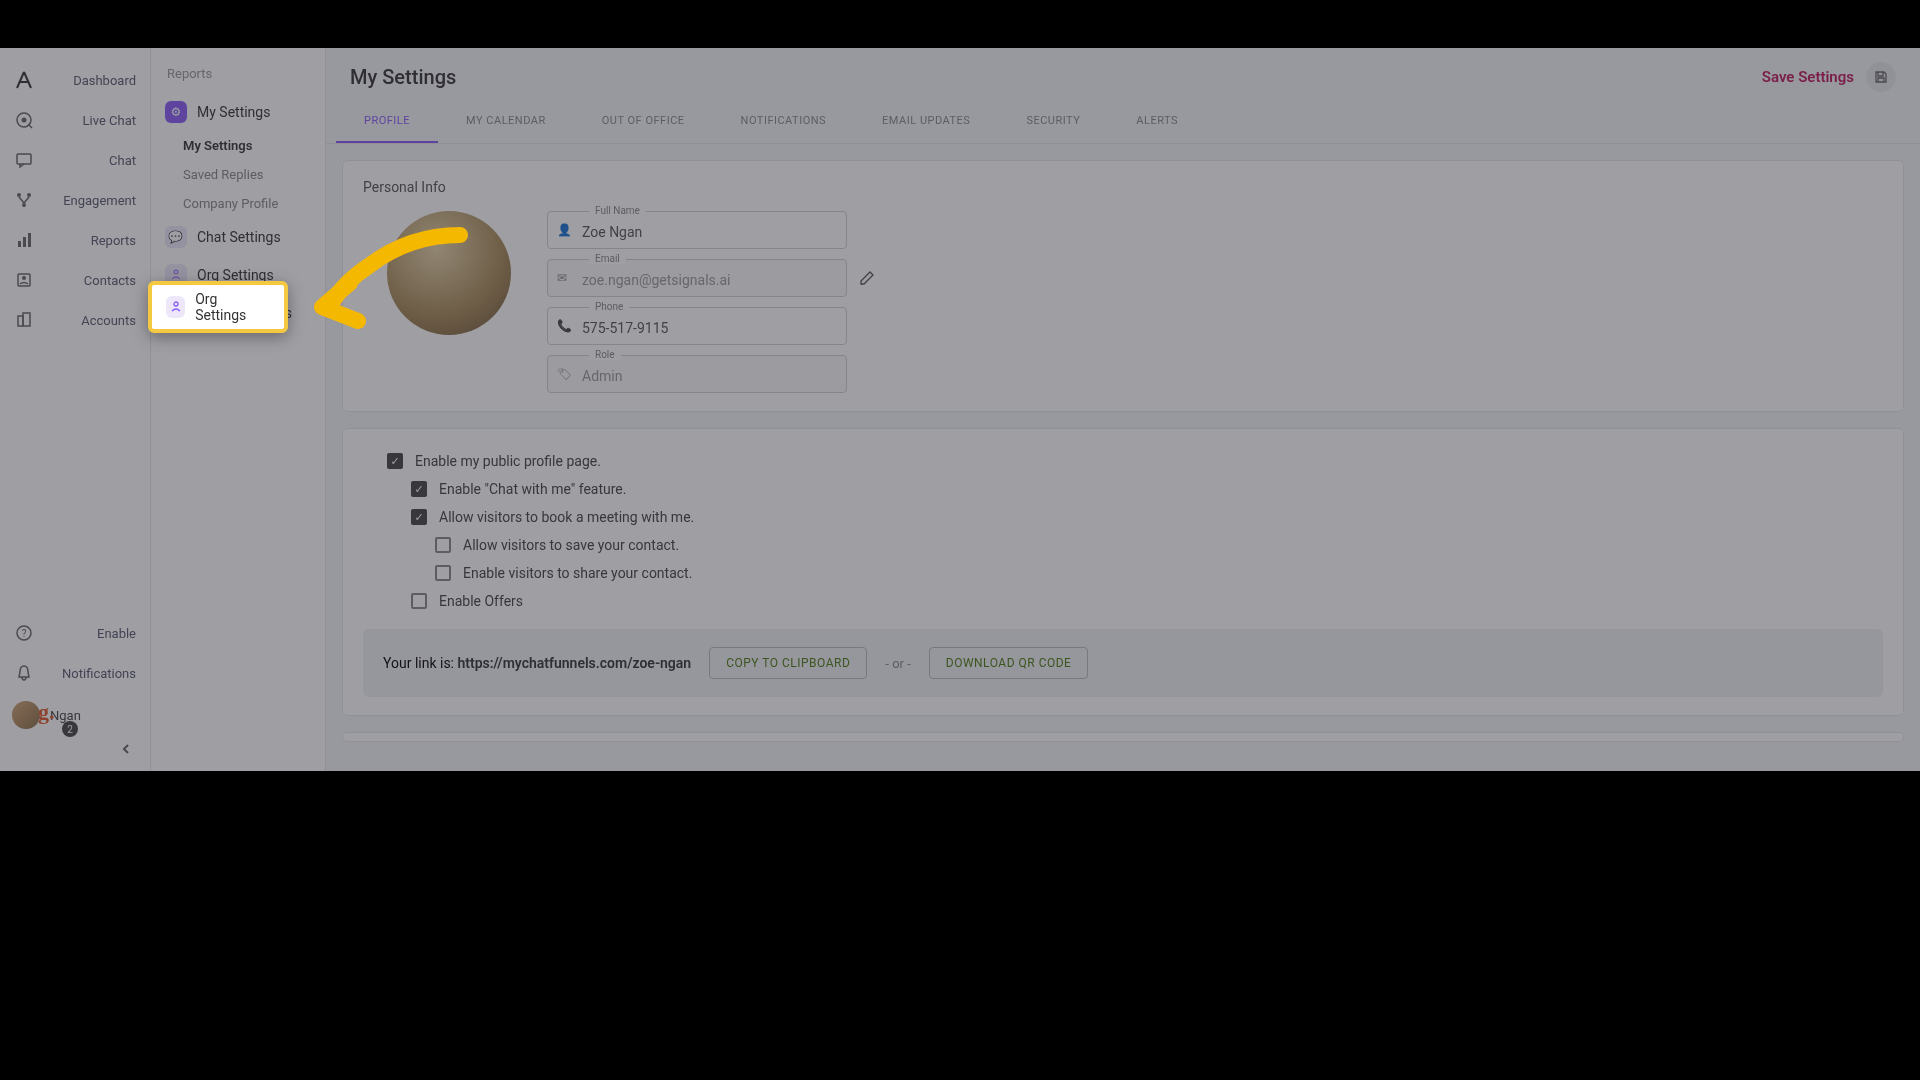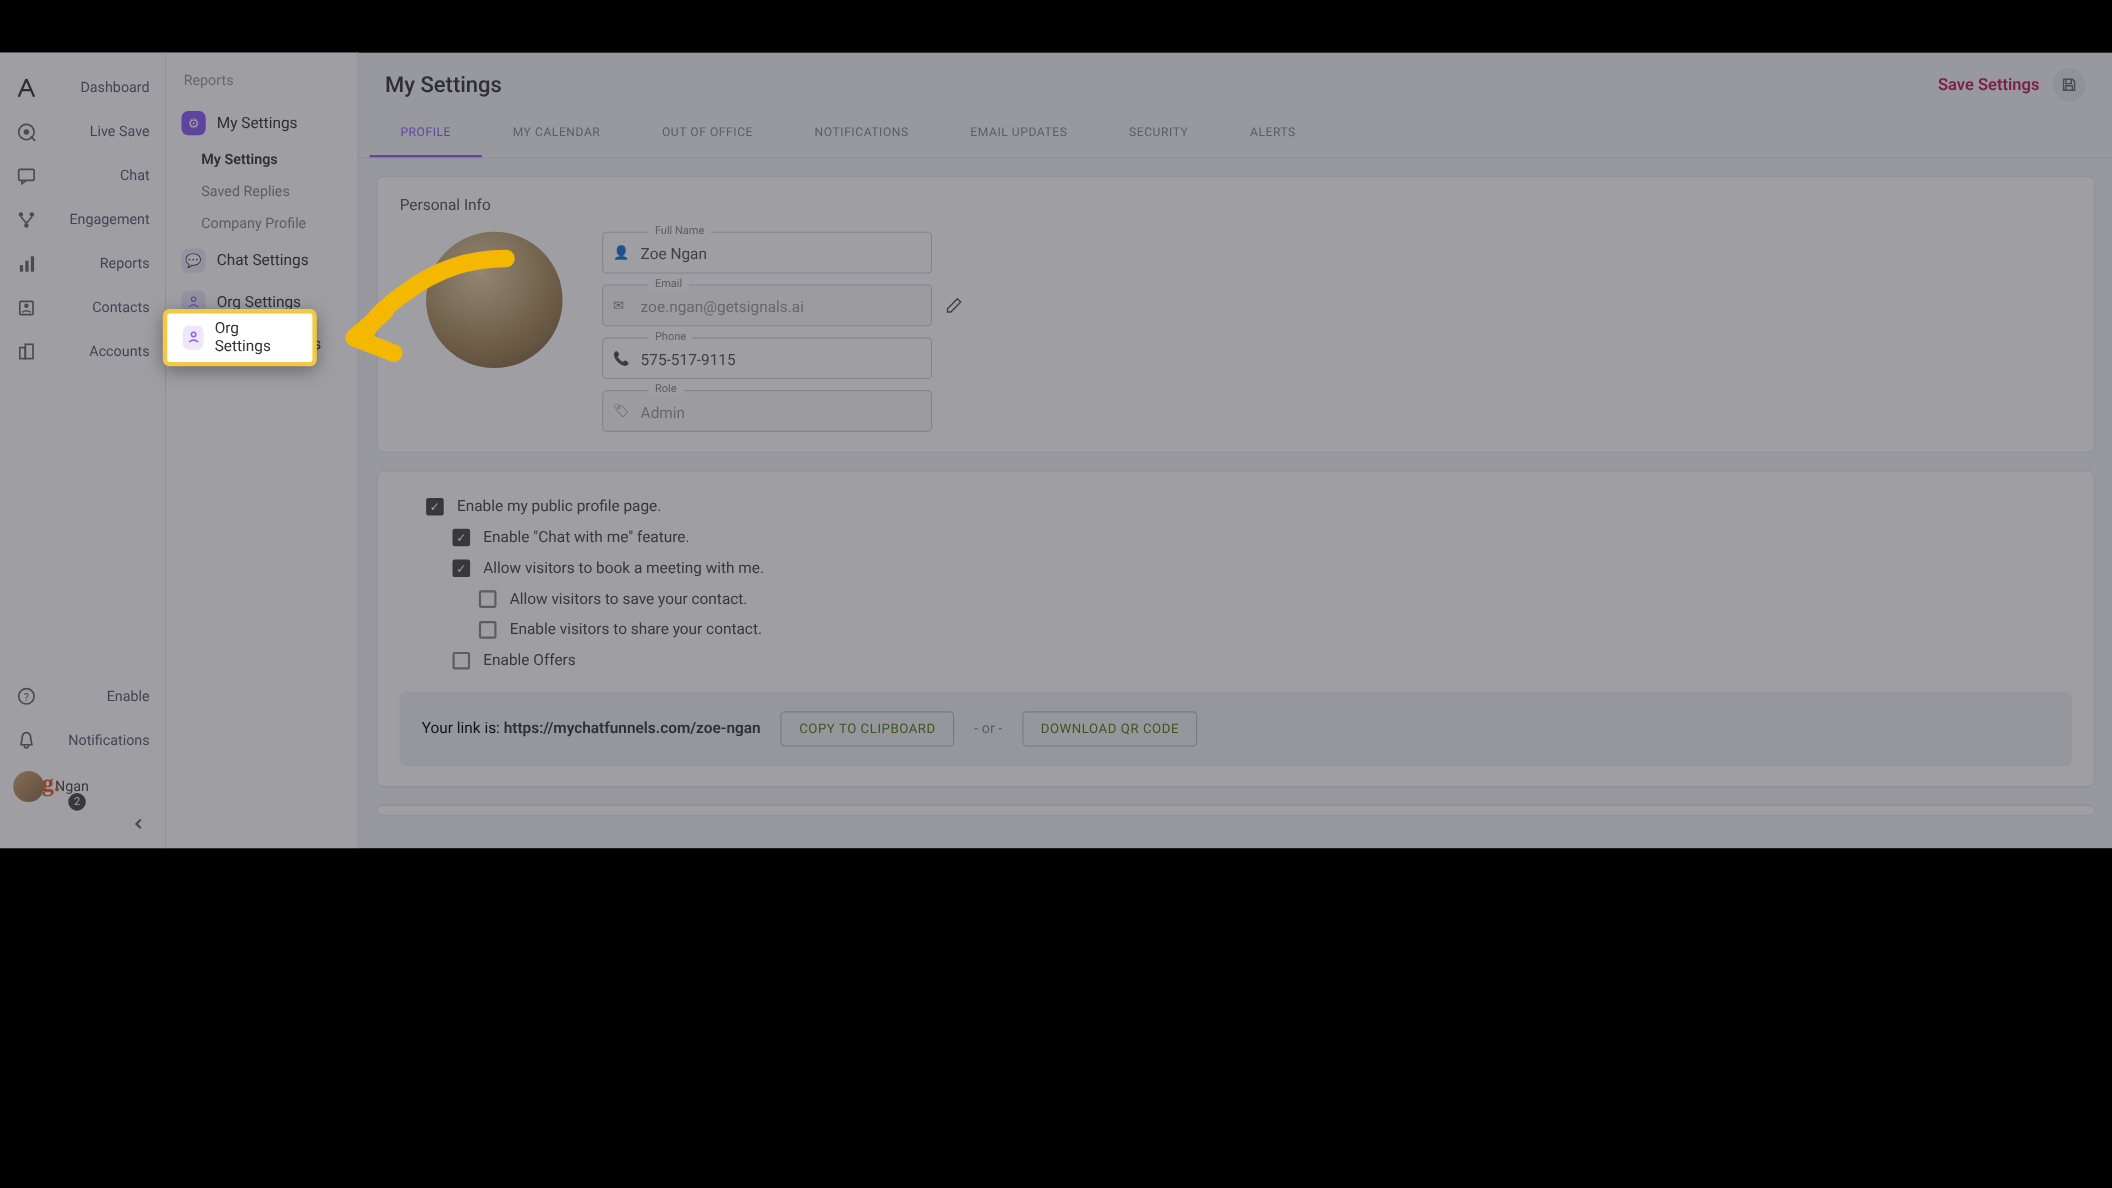--- a/index.html
+++ b/index.html
@@ -84,21 +84,21 @@
       <span>Dashboard</span>
     </div>
     <div class="nav-item">
       <span class="nav-icon">
         <svg width="20" height="20" viewBox="0 0 20 20">
             <circle cx="10" cy="10" r="7" stroke="#666" stroke-width="1.5" fill="none"></circle>
             <circle cx="10" cy="10" r="2.5" fill="#666"></circle>
             <path d="M14 14 L18 18" stroke="#666" stroke-width="1.5"></path>
           </svg>
       </span>
-      <span>Live Save</span>
+      <span>Live Chat</span>
     </div>
     <div class="nav-item">
       <span class="nav-icon">
         <svg width="18" height="18" viewBox="0 0 18 18">
             <rect x="2" y="3" width="14" height="10" rx="1" stroke="#666" stroke-width="1.5" fill="none"></rect>
             <path d="M5 13 L5 16 L9 13" stroke="#666" stroke-width="1.5" fill="none"></path>
           </svg>
       </span>
       <span>Chat</span>
     </div>

